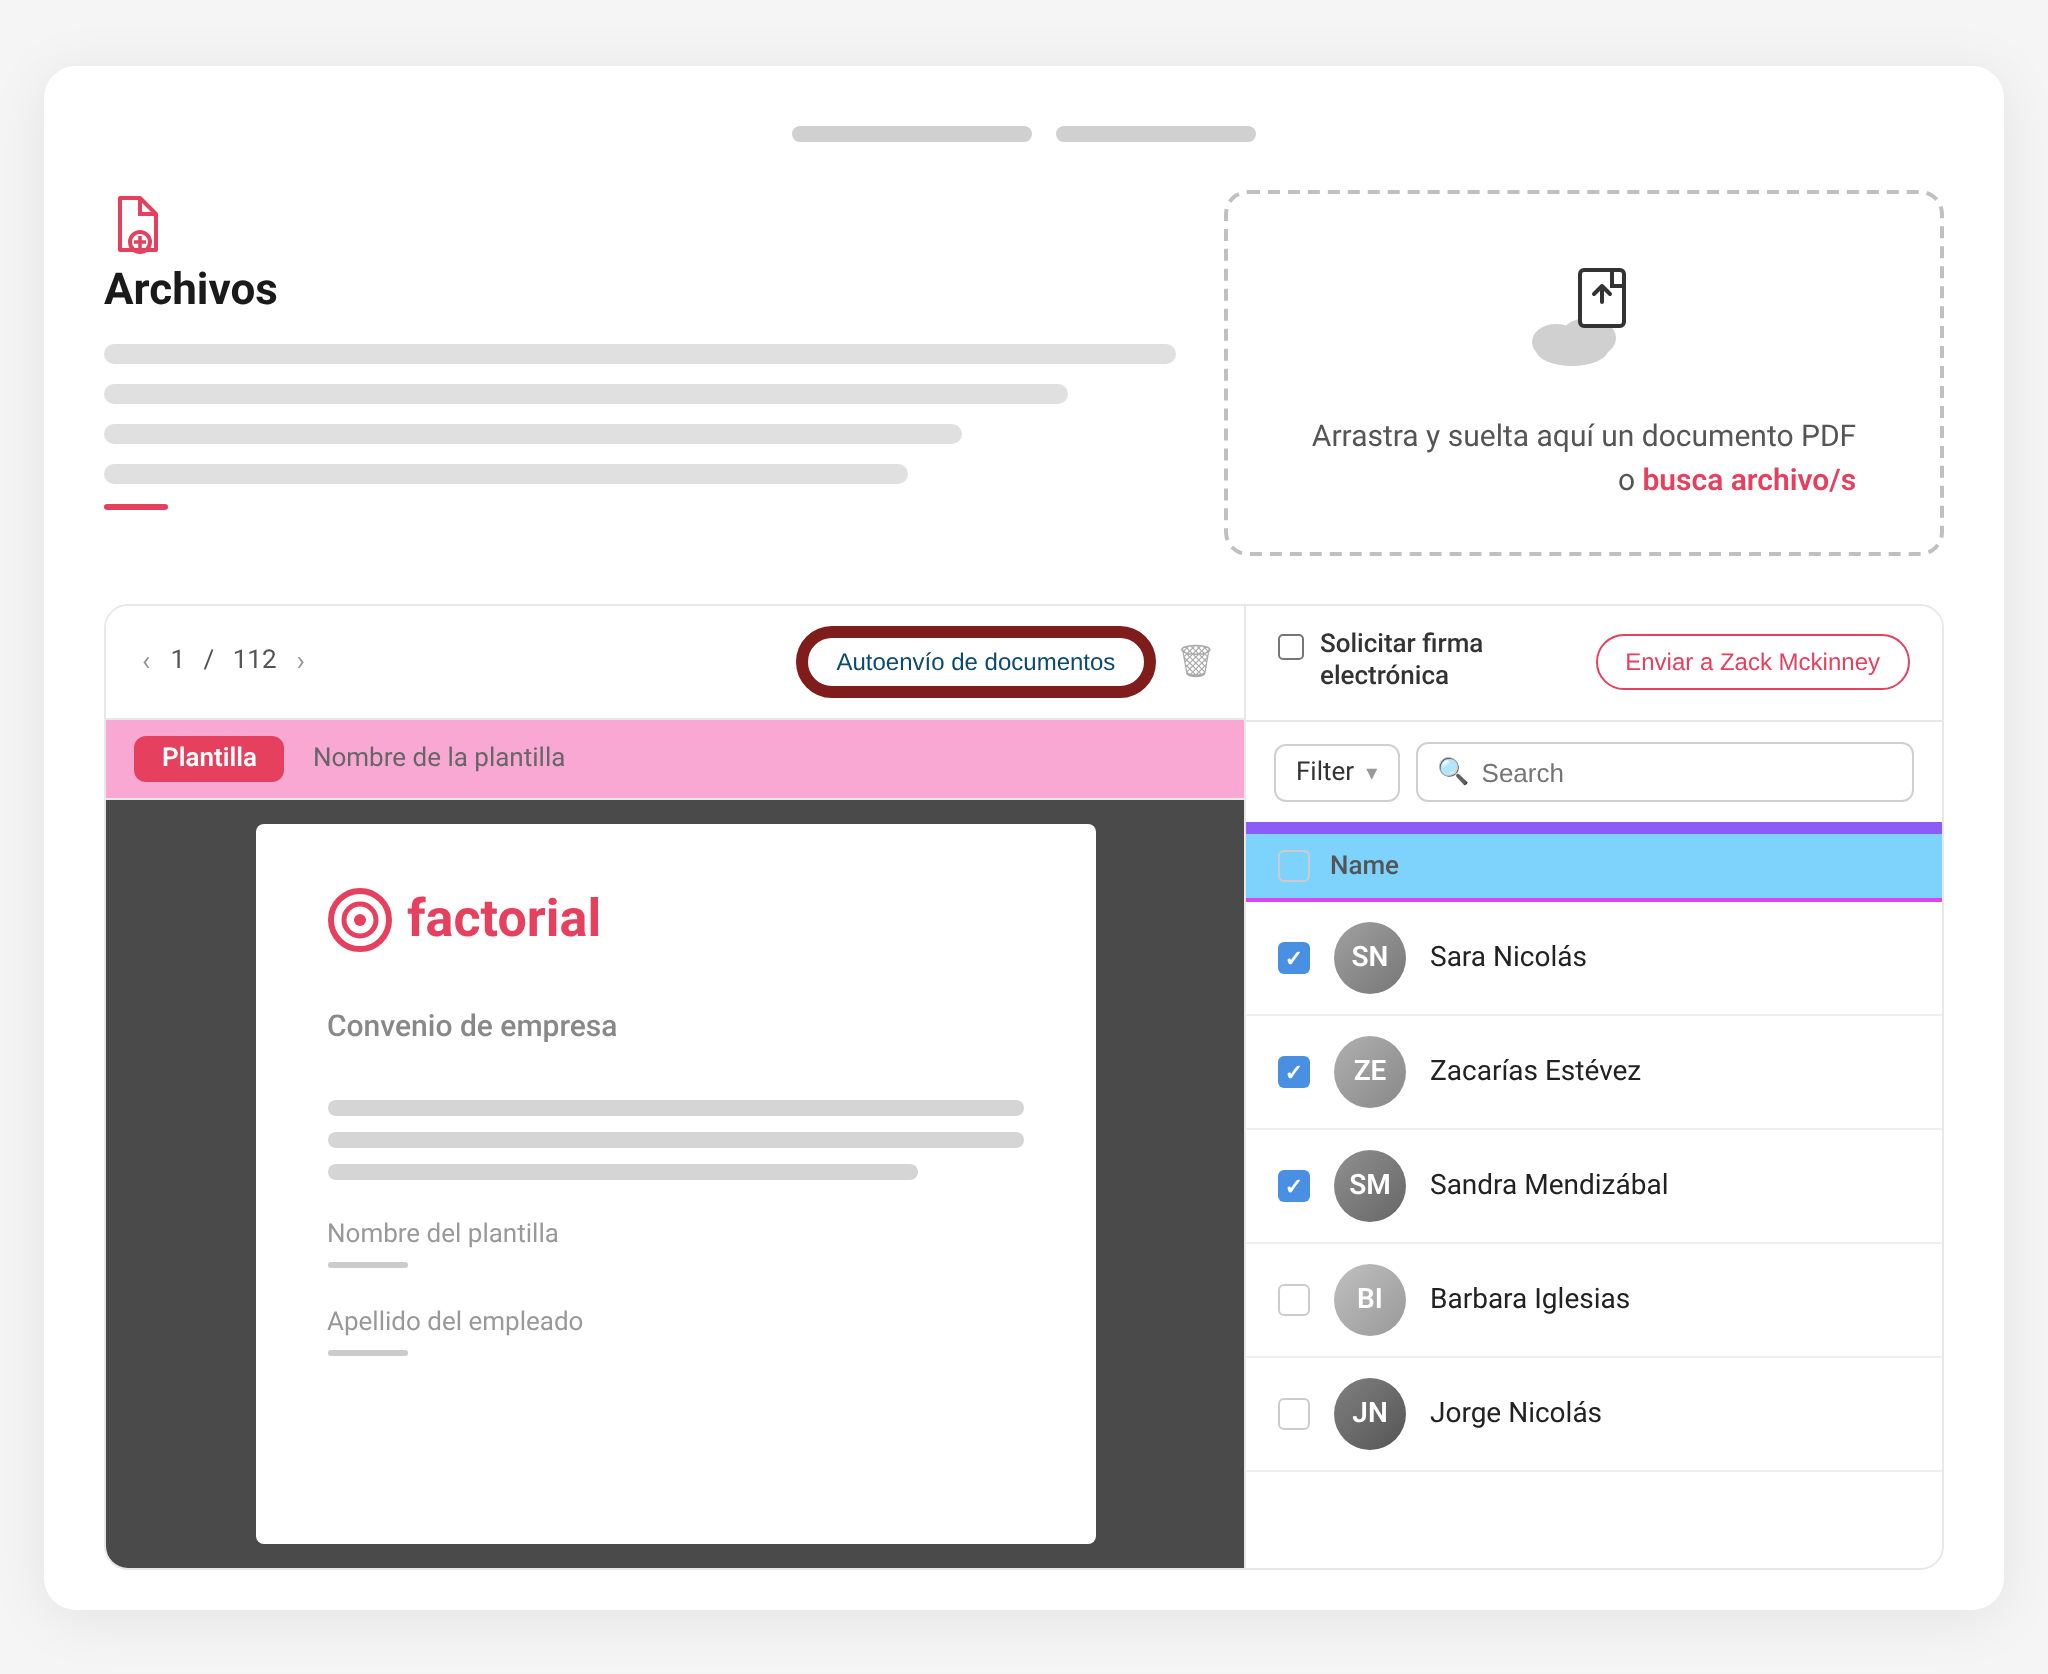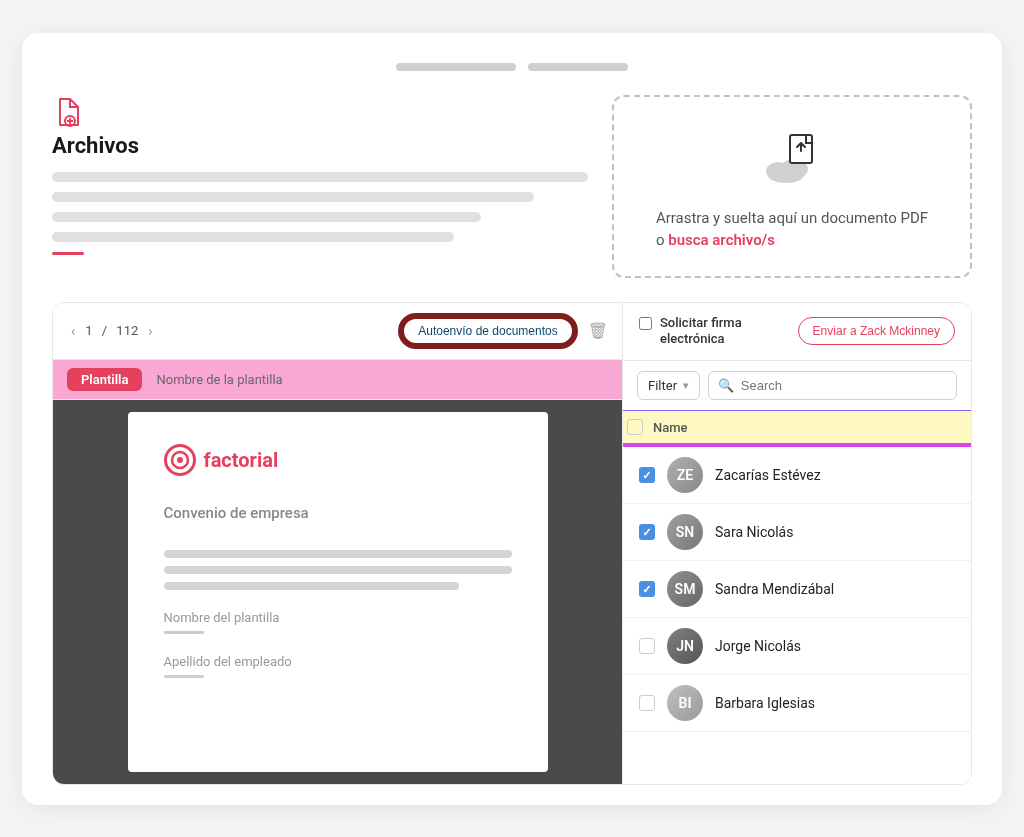--- a/index.html
+++ b/index.html
@@ -78,21 +78,21 @@
     .drop-zone {
       width: 360px;
       min-height: 160px;
       border: 2px dashed #c0c0c0;
       border-radius: 12px;
       display: flex;
       flex-direction: column;
       align-items: center;
       justify-content: center;
       padding: 24px;
-      text-align: left;
+      text-align: right;
       flex-shrink: 0;
     }
     .drop-icon {
       margin-bottom: 12px;
     }
     .drop-text {
       font-size: 15px;
       color: #555;
       line-height: 1.5;
     }
@@ -205,21 +205,21 @@
       border-radius: 50%;
       border: 3px solid #e5405e;
       display: flex;
       align-items: center;
       justify-content: center;
       color: #e5405e;
       font-size: 14px;
       font-weight: 900;
     }
     .factorial-logo-text {
-      font-size: 20px;
+      font-size: 26px;
       font-weight: 700;
       color: #e5405e;
     }
     .convenio-title {
       font-size: 15px;
       color: #888;
       margin-bottom: 28px;
       font-weight: 500;
     }
     .doc-skeleton {
@@ -277,21 +277,21 @@
       cursor: pointer;
       white-space: nowrap;
     }
 
     
     .filter-row {
       display: flex;
       align-items: center;
       gap: 8px;
       padding: 10px 14px;
-      border-bottom: 1px solid #8b5cf6;
+      border-bottom: 6px solid #8b5cf6;
     }
     .filter-select {
       display: flex;
       align-items: center;
       gap: 6px;
       border: 1px solid #d0d0d0;
       border-radius: 6px;
       padding: 6px 10px;
       font-size: 13px;
       color: #333;
@@ -323,23 +323,23 @@
       color: #aaa;
       background: transparent;
       flex: 1;
     }
 
     
     .table-header {
       display: flex;
       align-items: center;
       gap: 10px;
-      padding: 8px 4px;
-      background: #fef9c3;
-      border-bottom: 4px solid #d946ef;
+      padding: 8px 16px;
+      background: #7dd3fc;
+      border-bottom: 2px solid #d946ef;
     }
     .table-header-label {
       font-size: 13px;
       color: #555;
       font-weight: 500;
     }
     .checkbox-empty {
       width: 16px;
       height: 16px;
       border: 1.5px solid #ccc;
@@ -525,39 +525,39 @@
       </div>
 
       <div class="table-header">
         <div class="checkbox-empty"></div>
         <span class="table-header-label">Name</span>
       </div>
 
       <div class="people-list" id="people-list-container">
       <div class="person-row">
             <div class="checkbox-checked"></div>
-            <div class="avatar av-1">ZE</div>
-            <span class="person-name">Zacarías Estévez</span>
+            <div class="avatar av-2">SN</div>
+            <span class="person-name">Sara Nicolás</span>
           </div>
           <div class="person-row">
             <div class="checkbox-checked"></div>
-            <div class="avatar av-2">SN</div>
-            <span class="person-name">Sara Nicolás</span>
+            <div class="avatar av-1">ZE</div>
+            <span class="person-name">Zacarías Estévez</span>
           </div>
           <div class="person-row">
             <div class="checkbox-checked"></div>
             <div class="avatar av-3">SM</div>
             <span class="person-name">Sandra Mendizábal</span>
           </div>
           <div class="person-row">
             <div class="checkbox-empty"></div>
-            <div class="avatar av-5">JN</div>
-            <span class="person-name">Jorge Nicolás</span>
+            <div class="avatar av-4">BI</div>
+            <span class="person-name">Barbara Iglesias</span>
           </div>
           <div class="person-row">
             <div class="checkbox-empty"></div>
-            <div class="avatar av-4">BI</div>
-            <span class="person-name">Barbara Iglesias</span>
+            <div class="avatar av-5">JN</div>
+            <span class="person-name">Jorge Nicolás</span>
           </div>
         </div>
     </div>
   </div>
 </div>
 
 </body></html>

